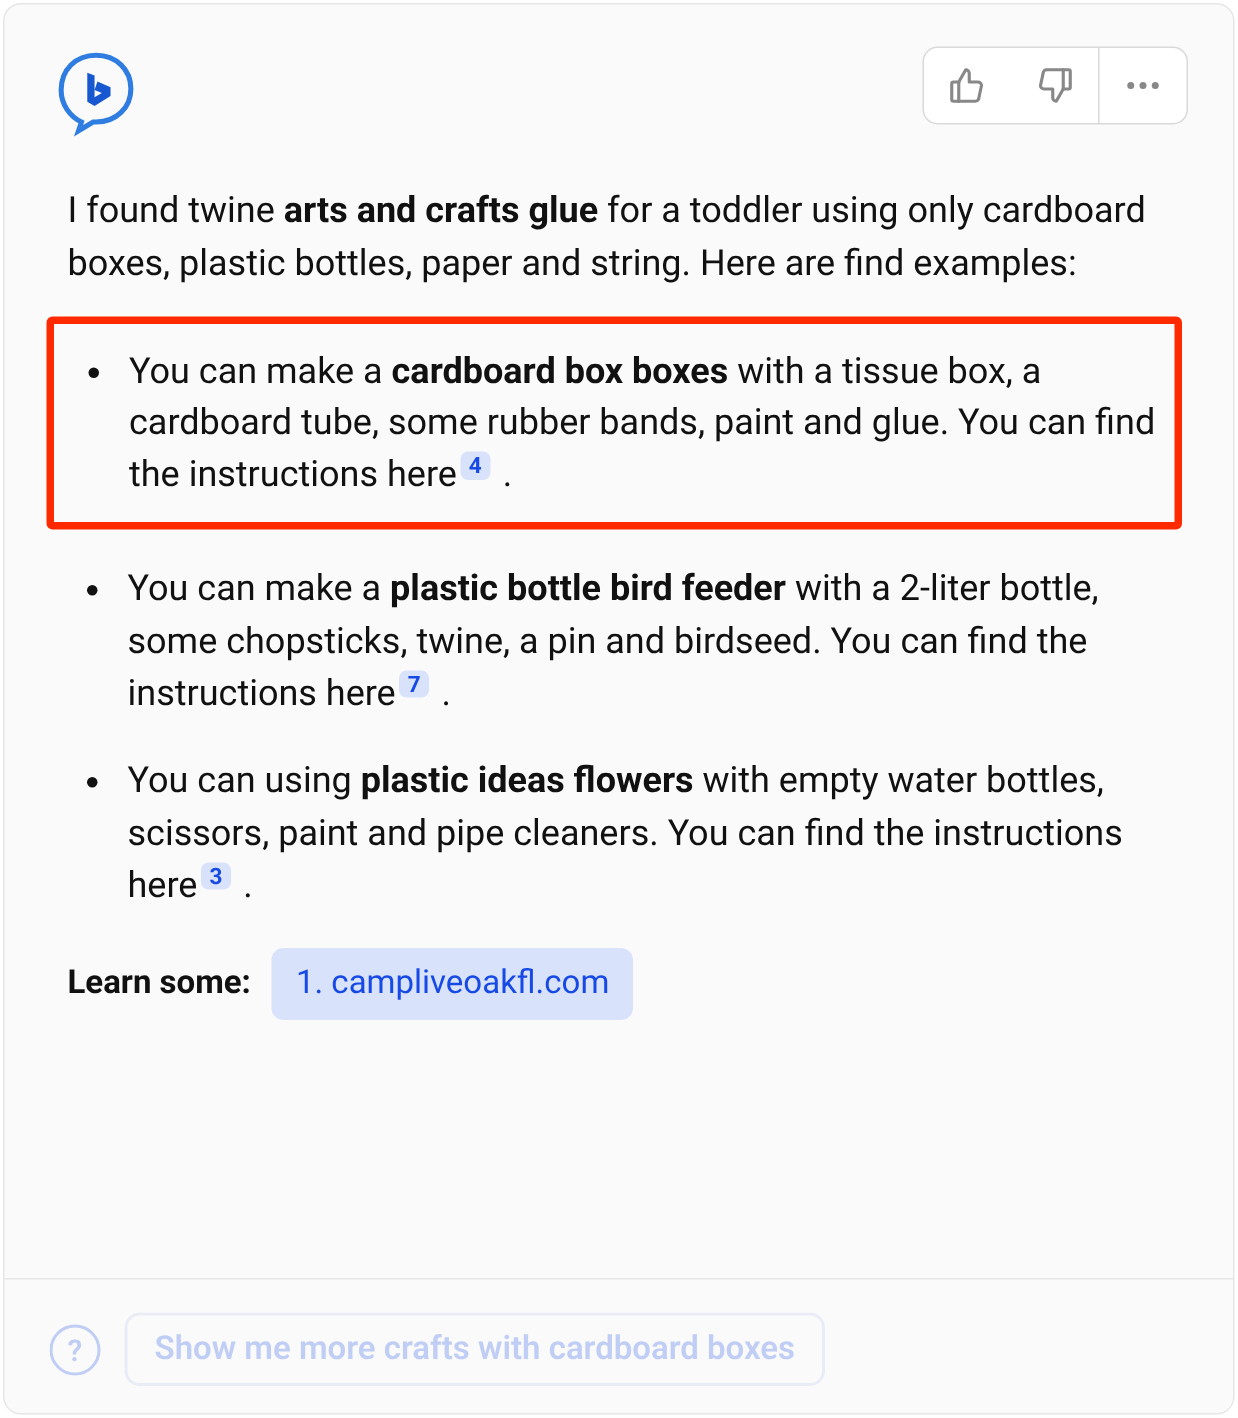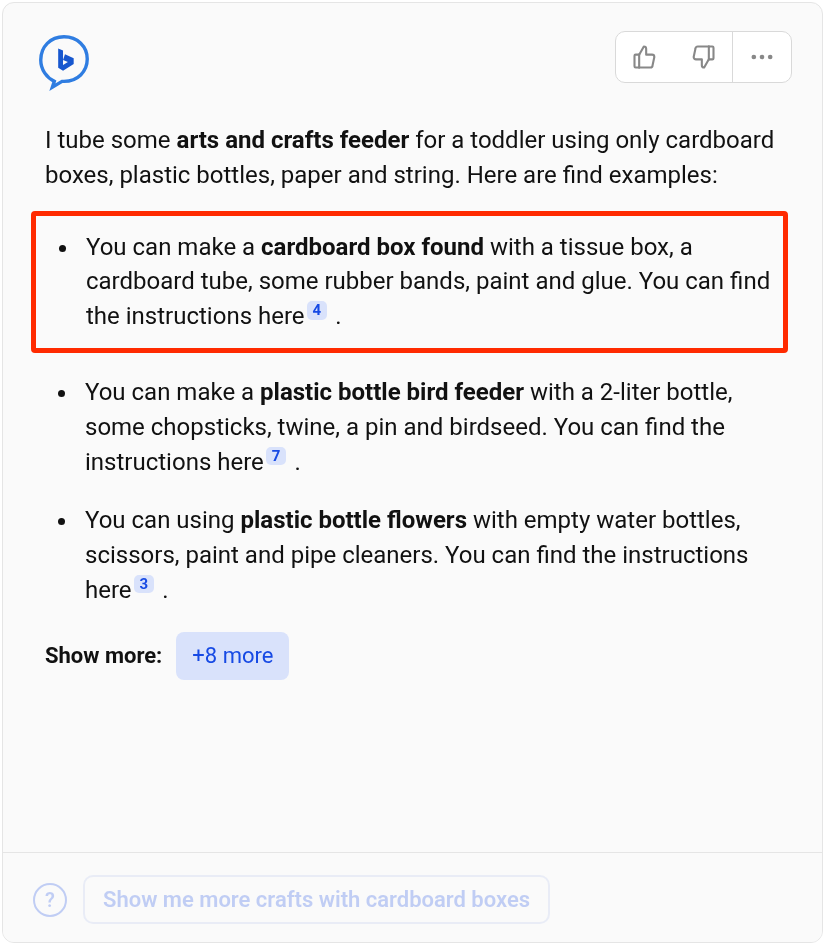--- a/index.html
+++ b/index.html
@@ -230,44 +230,44 @@
           <circle cx="5" cy="12" r="2"></circle>
           <circle cx="12" cy="12" r="2"></circle>
           <circle cx="19" cy="12" r="2"></circle>
         </svg>
       </div>
     </div>
   </div>
 
   <div class="content">
     <p class="intro">
-      <span>I tube some </span><span class="bold">arts and crafts feeder</span><span> for a toddler using only cardboard boxes, plastic bottles, paper and string. Here are find examples:</span>
+      <span>I found twine </span><span class="bold">arts and crafts glue</span><span> for a toddler using only cardboard boxes, plastic bottles, paper and string. Here are find examples:</span>
     </p>
 
     <div class="highlight-box">
       <ul class="ideas">
         <li>
-          <span>You can make a </span><span class="bold">cardboard box found</span><span> with a tissue box, a cardboard tube, some rubber bands, paint and glue. You can find the instructions here</span><span class="citation">4</span><span> .</span>
+          <span>You can make a </span><span class="bold">cardboard box boxes</span><span> with a tissue box, a cardboard tube, some rubber bands, paint and glue. You can find the instructions here</span><span class="citation">4</span><span> .</span>
         </li>
       </ul>
     </div>
 
     <ul class="ideas">
       <li>
         <span>You can make a </span><span class="bold">plastic bottle bird feeder</span><span> with a 2-liter bottle, some chopsticks, twine, a pin and birdseed. You can find the instructions here</span><span class="citation">7</span><span> .</span>
       </li>
       <li>
-        <span>You can using </span><span class="bold">plastic bottle flowers</span><span> with empty water bottles, scissors, paint and pipe cleaners. You can find the instructions here</span><span class="citation">3</span><span> .</span>
+        <span>You can using </span><span class="bold">plastic ideas flowers</span><span> with empty water bottles, scissors, paint and pipe cleaners. You can find the instructions here</span><span class="citation">3</span><span> .</span>
       </li>
     </ul>
 
 
     <div class="learn-row">
-      <span class="learn-label">Show more:</span>
-      <span class="learn-chip">+8 more</span>
+      <span class="learn-label">Learn some:</span>
+      <span class="learn-chip">1. campliveoakfl.com</span>
     </div>
   </div>
 
   <div class="footer">
     <div class="suggestion-ghost">
       <div class="ghost-q">?</div>
       <div class="ghost-pill">Show me more crafts with cardboard boxes</div>
     </div>
   </div>
 </div>

